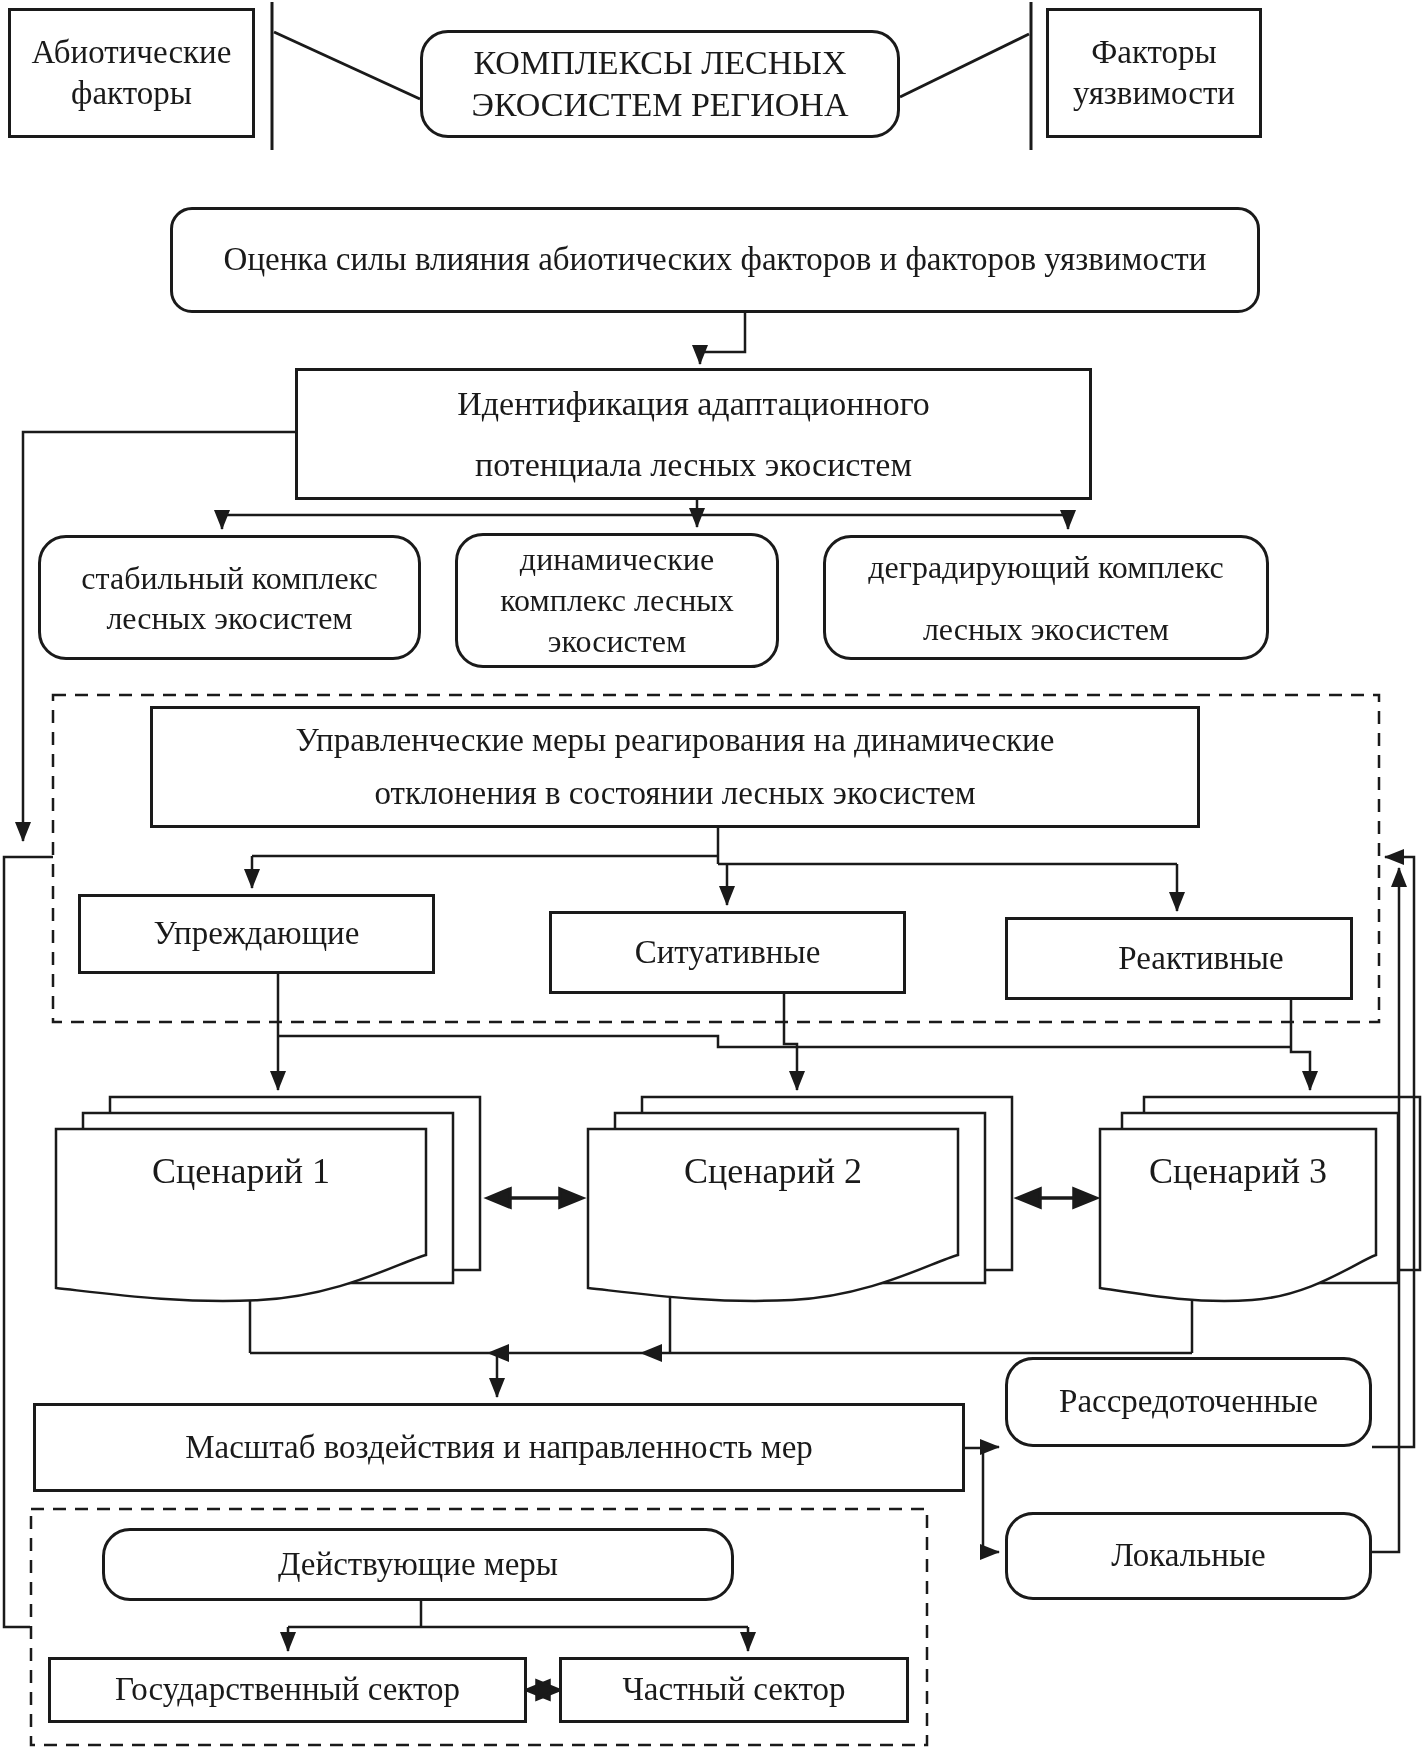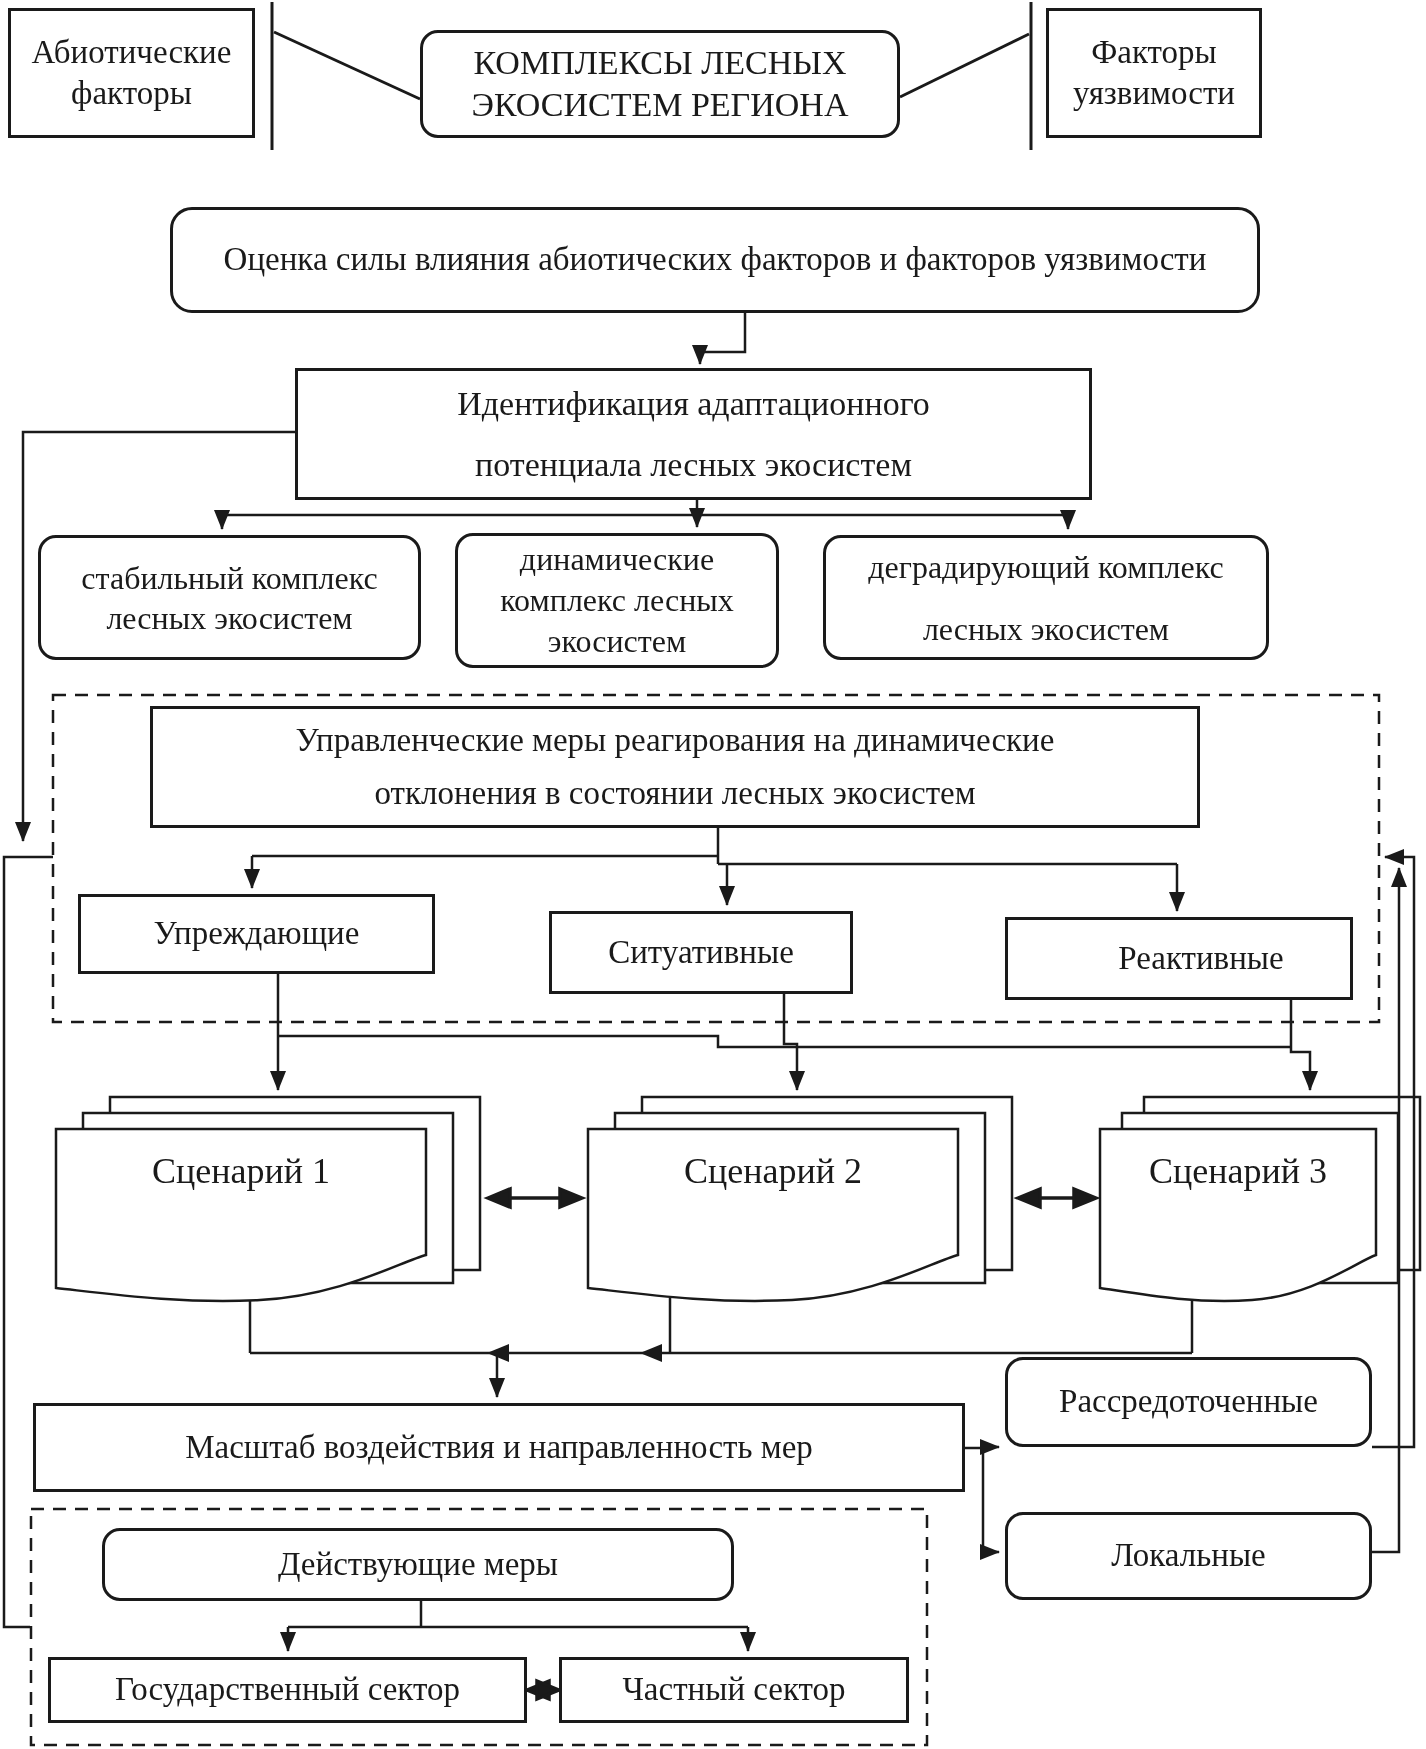--- a/index.html
+++ b/index.html
@@ -2,21 +2,21 @@
 <html><head>
 <meta charset="utf-8">
 <style>
   html,body{margin:0;padding:0;background:#fff;}
   #stage{position:relative;width:1426px;height:1749px;background:#fff;
          font-family:"Liberation Serif","DejaVu Serif",serif;color:#1a1a1a;}
   #lines{position:absolute;left:0;top:0;width:1426px;height:1749px;}
   .node{position:absolute;box-sizing:border-box;border:3px solid #1a1a1a;background:#fff;
         display:flex;flex-direction:column;align-items:center;justify-content:center;
         text-align:center;font-size:33px;line-height:1.25;}
-  .rounded{border-radius:18px;}
+  .rounded{border-radius:28px;}
   .node .ln{display:block;}
   .caps{font-size:34px;}
   .ident{border-width:3.5px;line-height:1.8;font-size:34px;}
   .mgmt{border-width:3.5px;line-height:1.6;}
   .scn{position:absolute;text-align:center;font-size:36px;background:transparent;border:none;}
 </style>
 </head>
 <body>
 
 <div id="stage">
@@ -158,21 +158,21 @@
   </div>
 
   <div class="node mgmt" style="left:150px;top:706px;width:1050px;height:122px;">
     <span class="ln">Управленческие меры реагирования на динамические</span>
     <span class="ln">отклонения в состоянии лесных экосистем</span>
   </div>
 
   <div class="node" style="left:78px;top:894px;width:357px;height:80px;">
     <span class="ln">Упреждающие</span>
   </div>
-  <div class="node" style="left:549px;top:911px;width:304px;height:83px;">
+  <div class="node" style="left:549px;top:911px;width:357px;height:83px;">
     <span class="ln">Ситуативные</span>
   </div>
   <div class="node" style="left:1005px;top:917px;width:348px;height:83px;padding-left:44px;">
     <span class="ln">Реактивные</span>
   </div>
 
   <div class="scn" style="left:56px;top:1150px;width:370px;">Сценарий 1</div>
   <div class="scn" style="left:588px;top:1150px;width:370px;">Сценарий 2</div>
   <div class="scn" style="left:1100px;top:1150px;width:276px;">Сценарий 3</div>
 

